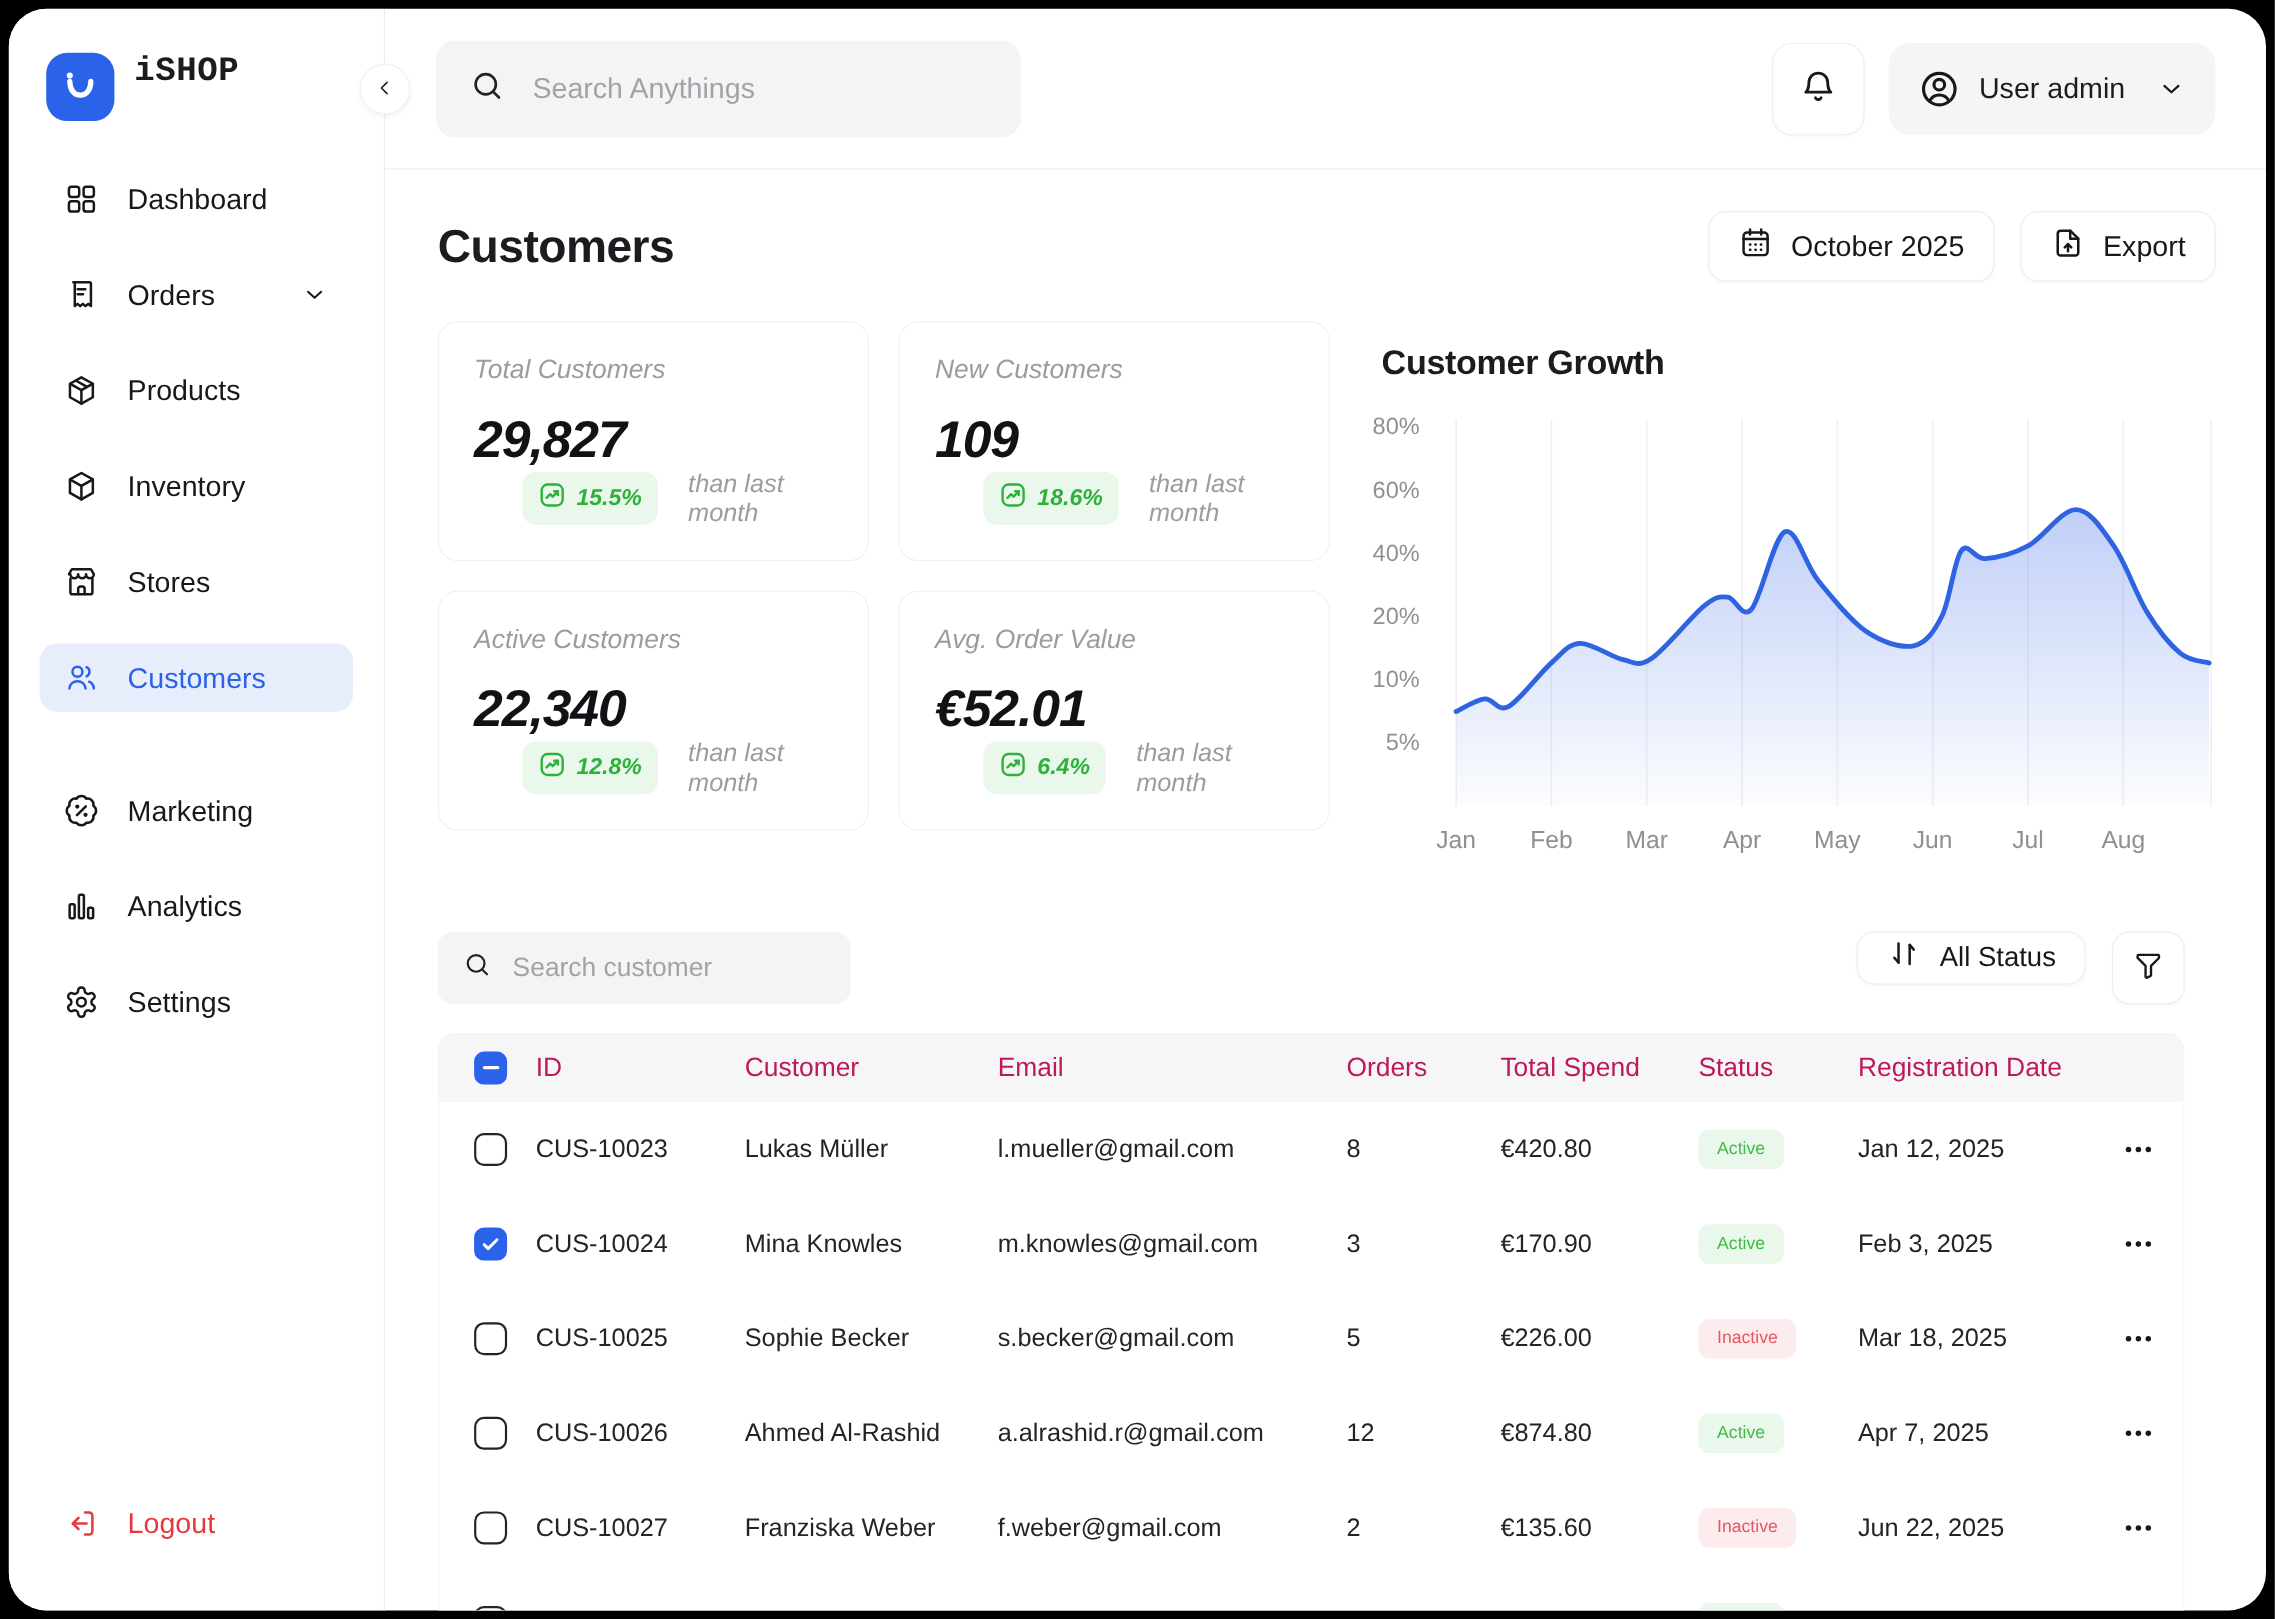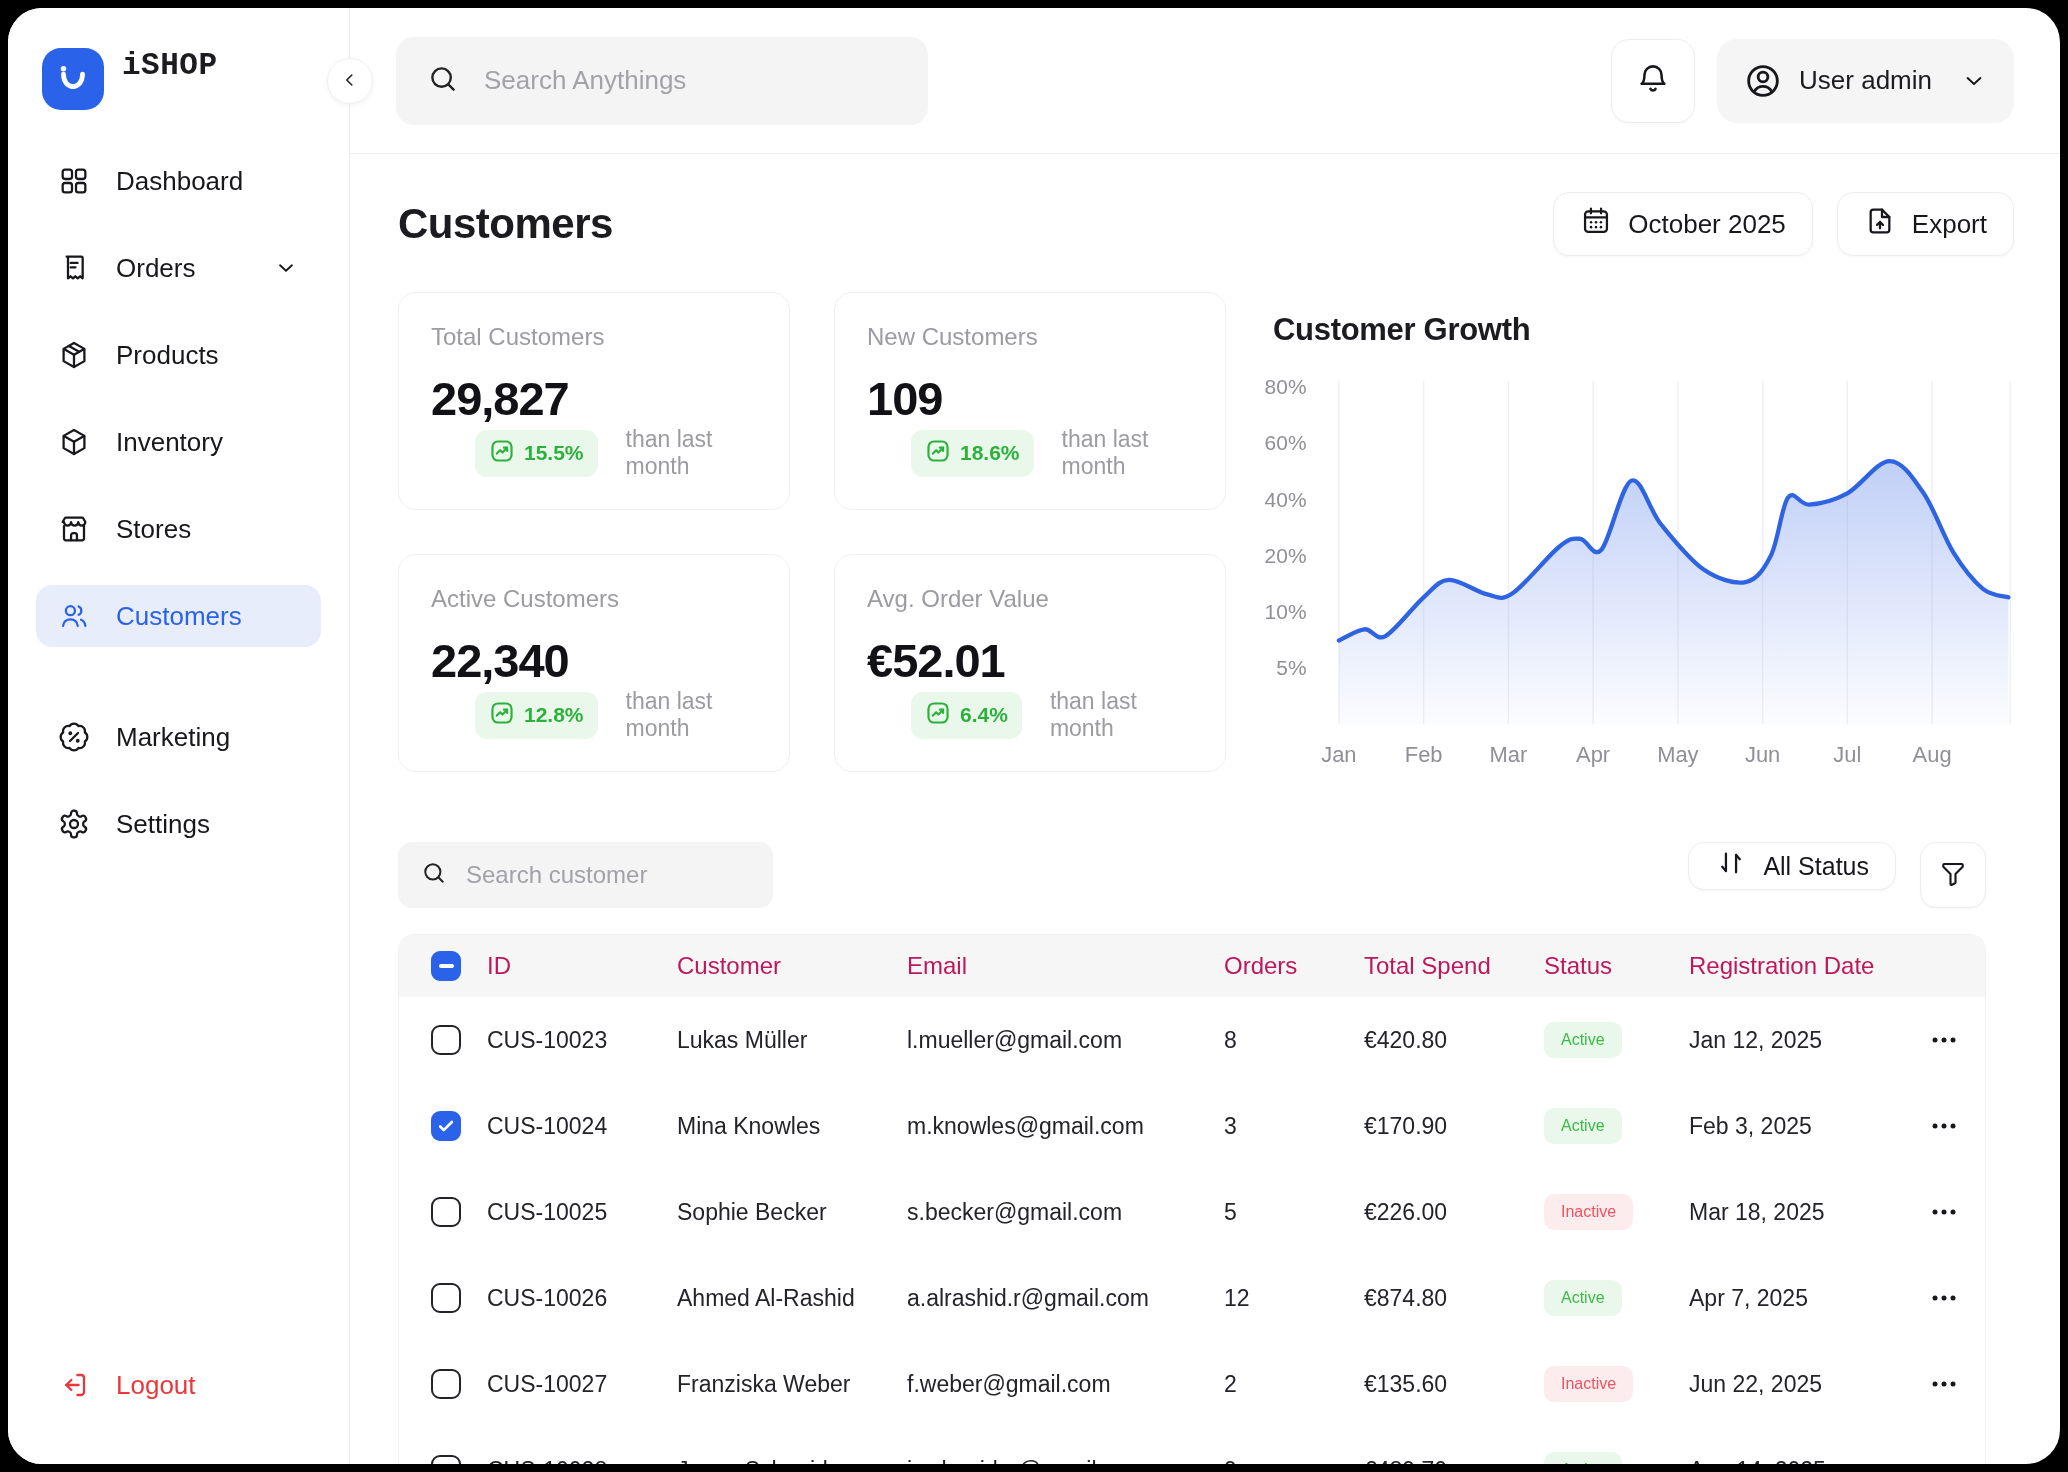--- a/index.html
+++ b/index.html
@@ -60,21 +60,21 @@
   .page-head{display:flex;align-items:center;justify-content:space-between;margin-bottom:36px;}
   .page-title{font-size:42px;font-weight:700;letter-spacing:-.5px;}
   .head-actions{display:flex;gap:24px;}
   .chip-btn{height:64px;border-radius:16px;border:1px solid #ededef;background:#fff;display:flex;align-items:center;
     gap:16px;padding:0 26px;font-size:26px;font-weight:500;color:#17171c;box-shadow:0 1px 3px rgba(0,0,0,.04);
     cursor:pointer;font-family:"Liberation Sans", sans-serif;}
   .chip-btn svg{width:32px;height:32px;}
 
   
   .overview{display:flex;gap:27px;}
-  .stat-grid{display:grid;grid-template-columns:392px 392px;grid-auto-rows:218px;gap:44px;}
+  .stat-grid{display:grid;grid-template-columns:392px 392px;grid-auto-rows:218px;gap:27px;font-style:italic;}
   .stat-card{border:1px solid #f0f0f1;border-radius:18px;padding:30px 32px;box-sizing:border-box;
     display:flex;flex-direction:column;background:#fff;}
   .stat-label{font-size:24px;color:#9b9ba1;}
   .stat-value{font-size:47px;font-weight:700;letter-spacing:-1px;margin-top:20px;color:#121216;}
   .stat-foot{margin-top:auto;display:flex;align-items:center;gap:28px;margin-left:44px;}
   .delta-pill{display:flex;align-items:center;gap:9px;background:#e9f8ea;color:#2eb13c;border-radius:12px;
     padding:8px 14px;font-size:21px;font-weight:700;}
   .delta-pill svg{width:26px;height:26px;}
   .stat-note{font-size:23px;color:#9b9ba1;}
   .chart-card{flex:1;min-width:0;padding:4px 0 0 4px;}
@@ -197,20 +197,30 @@
         <div class="nav-item">
     <span class="ic">
             <svg viewBox="0 0 24 24" fill="none" stroke="currentColor" stroke-width="1.7" stroke-linecap="round" stroke-linejoin="round">
               <path d="M3.85 8.62a4 4 0 0 1 4.78-4.77 4 4 0 0 1 6.74 0 4 4 0 0 1 4.78 4.78 4 4 0 0 1 0 6.74 4 4 0 0 1-4.77 4.78 4 4 0 0 1-6.75 0 4 4 0 0 1-4.78-4.77 4 4 0 0 1 0-6.76Z"></path>
               <path d="M15 9l-6 6"></path>
               <circle cx="9.2" cy="9.2" r="0.6" fill="currentColor"></circle>
               <circle cx="14.8" cy="14.8" r="0.6" fill="currentColor"></circle>
             </svg>
           </span>
     <span class="lbl">Marketing</span>
+  </div>
+        <div class="nav-item">
+    <span class="ic">
+            <svg viewBox="0 0 24 24" fill="none" stroke="currentColor" stroke-width="1.7" stroke-linecap="round" stroke-linejoin="round">
+              <rect x="4" y="10.5" width="3.4" height="9.5" rx="1"></rect>
+              <rect x="10.3" y="4" width="3.4" height="16" rx="1"></rect>
+              <rect x="16.6" y="13" width="3.4" height="7" rx="1"></rect>
+            </svg>
+          </span>
+    <span class="lbl">Analytics</span>
   </div>
         <div class="nav-item">
     <span class="ic">
             <svg viewBox="0 0 24 24" fill="none" stroke="currentColor" stroke-width="1.7" stroke-linecap="round" stroke-linejoin="round">
               <path d="M12.22 2h-.44a2 2 0 0 0-2 2v.18a2 2 0 0 1-1 1.73l-.43.25a2 2 0 0 1-2 0l-.15-.08a2 2 0 0 0-2.73.73l-.22.38a2 2 0 0 0 .73 2.73l.15.1a2 2 0 0 1 1 1.72v.51a2 2 0 0 1-1 1.74l-.15.09a2 2 0 0 0-.73 2.73l.22.38a2 2 0 0 0 2.73.73l.15-.08a2 2 0 0 1 2 0l.43.25a2 2 0 0 1 1 1.73V20a2 2 0 0 0 2 2h.44a2 2 0 0 0 2-2v-.18a2 2 0 0 1 1-1.73l.43-.25a2 2 0 0 1 2 0l.15.08a2 2 0 0 0 2.73-.73l.22-.39a2 2 0 0 0-.73-2.73l-.15-.08a2 2 0 0 1-1-1.74v-.5a2 2 0 0 1 1-1.74l.15-.09a2 2 0 0 0 .73-2.73l-.22-.38a2 2 0 0 0-2.73-.73l-.15.08a2 2 0 0 1-2 0l-.43-.25a2 2 0 0 1-1-1.73V4a2 2 0 0 0-2-2z"></path>
               <circle cx="12" cy="12" r="3"></circle>
             </svg>
           </span>
     <span class="lbl">Settings</span>
   </div>

